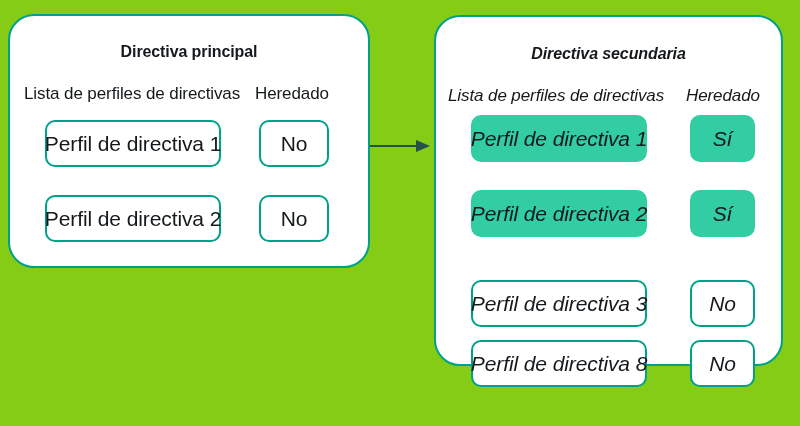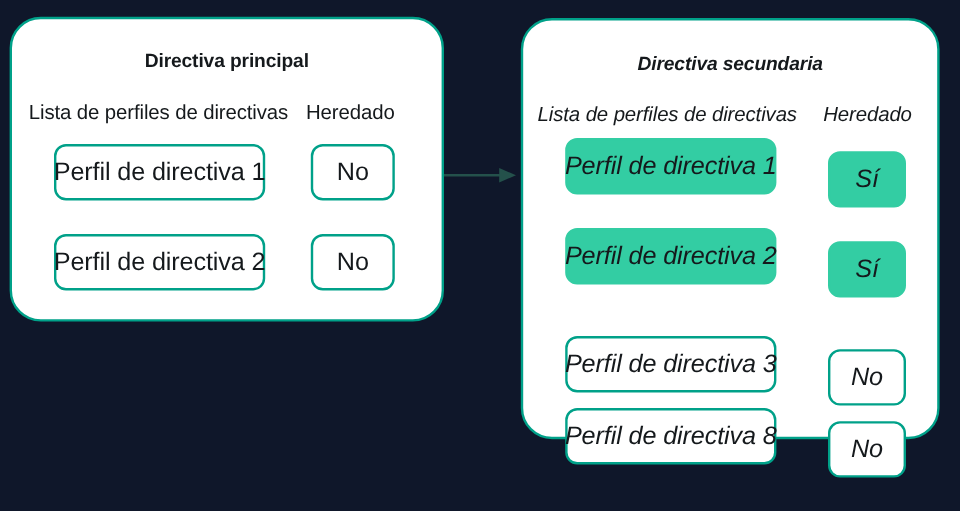--- a/index.html
+++ b/index.html
@@ -4,21 +4,21 @@
 <style>
   html, body {
     margin: 0;
     padding: 0;
     background: #ffffff;
   }
   #canvas {
     position: relative;
     width: 800px;
     height: 426px;
-    background: #0f172a;
+    background: #84cc16;
     font-family: "Liberation Sans", sans-serif;
     overflow: hidden;
   }
 
   
   .panel {
     position: absolute;
     box-sizing: border-box;
     border: 2px solid #00A189;
     border-radius: 26px;
@@ -93,21 +93,21 @@
     border-color: #33CDA3;
     color: #15191C;
   }
 
   
   #panel-primary .chip-profile { left: 35px;  width: 176px; }
   #panel-primary .chip-flag    { left: 249px; width: 70px; }
 
   
   #panel-secondary .chip-profile { left: 35px;  width: 176px; }
-  #panel-secondary .chip-flag    { left: 254px; width: 65px; margin-top: 11px; }
+  #panel-secondary .chip-flag    { left: 254px; width: 65px; }
 
   
   #arrow {
     position: absolute;
     left: 368px;
     top: 132px;
     width: 64px;
     height: 28px;
   }
 </style>

